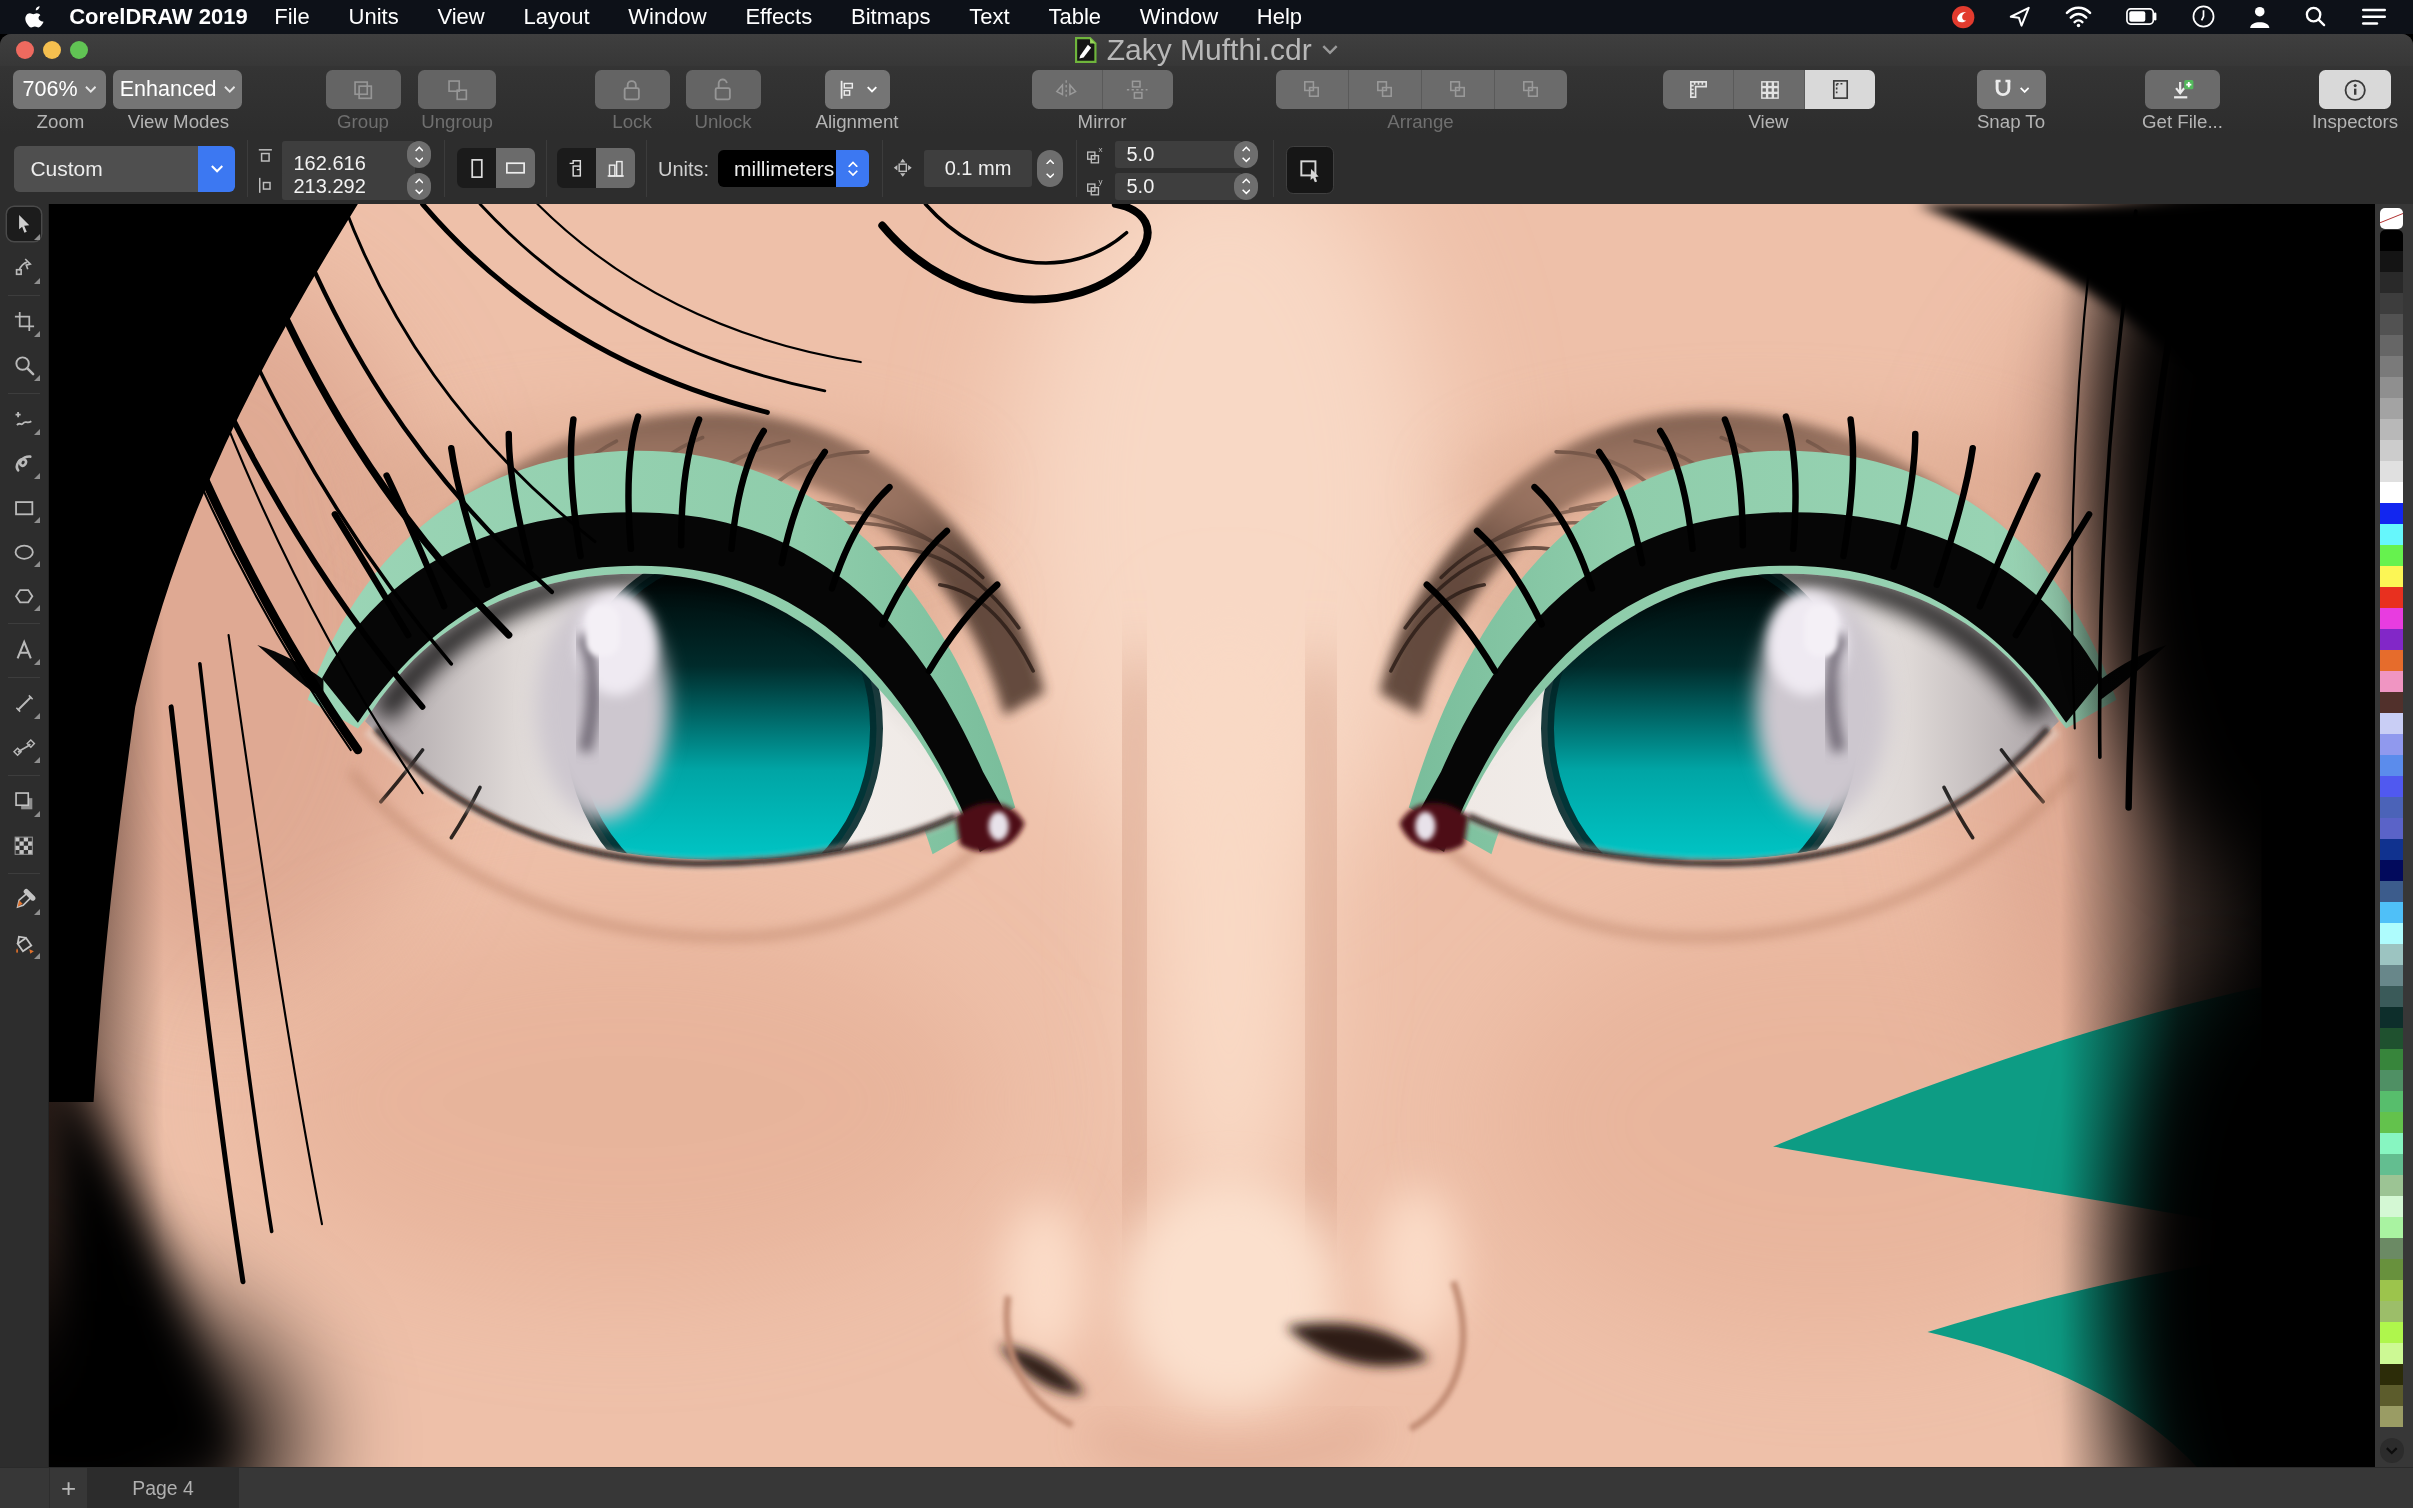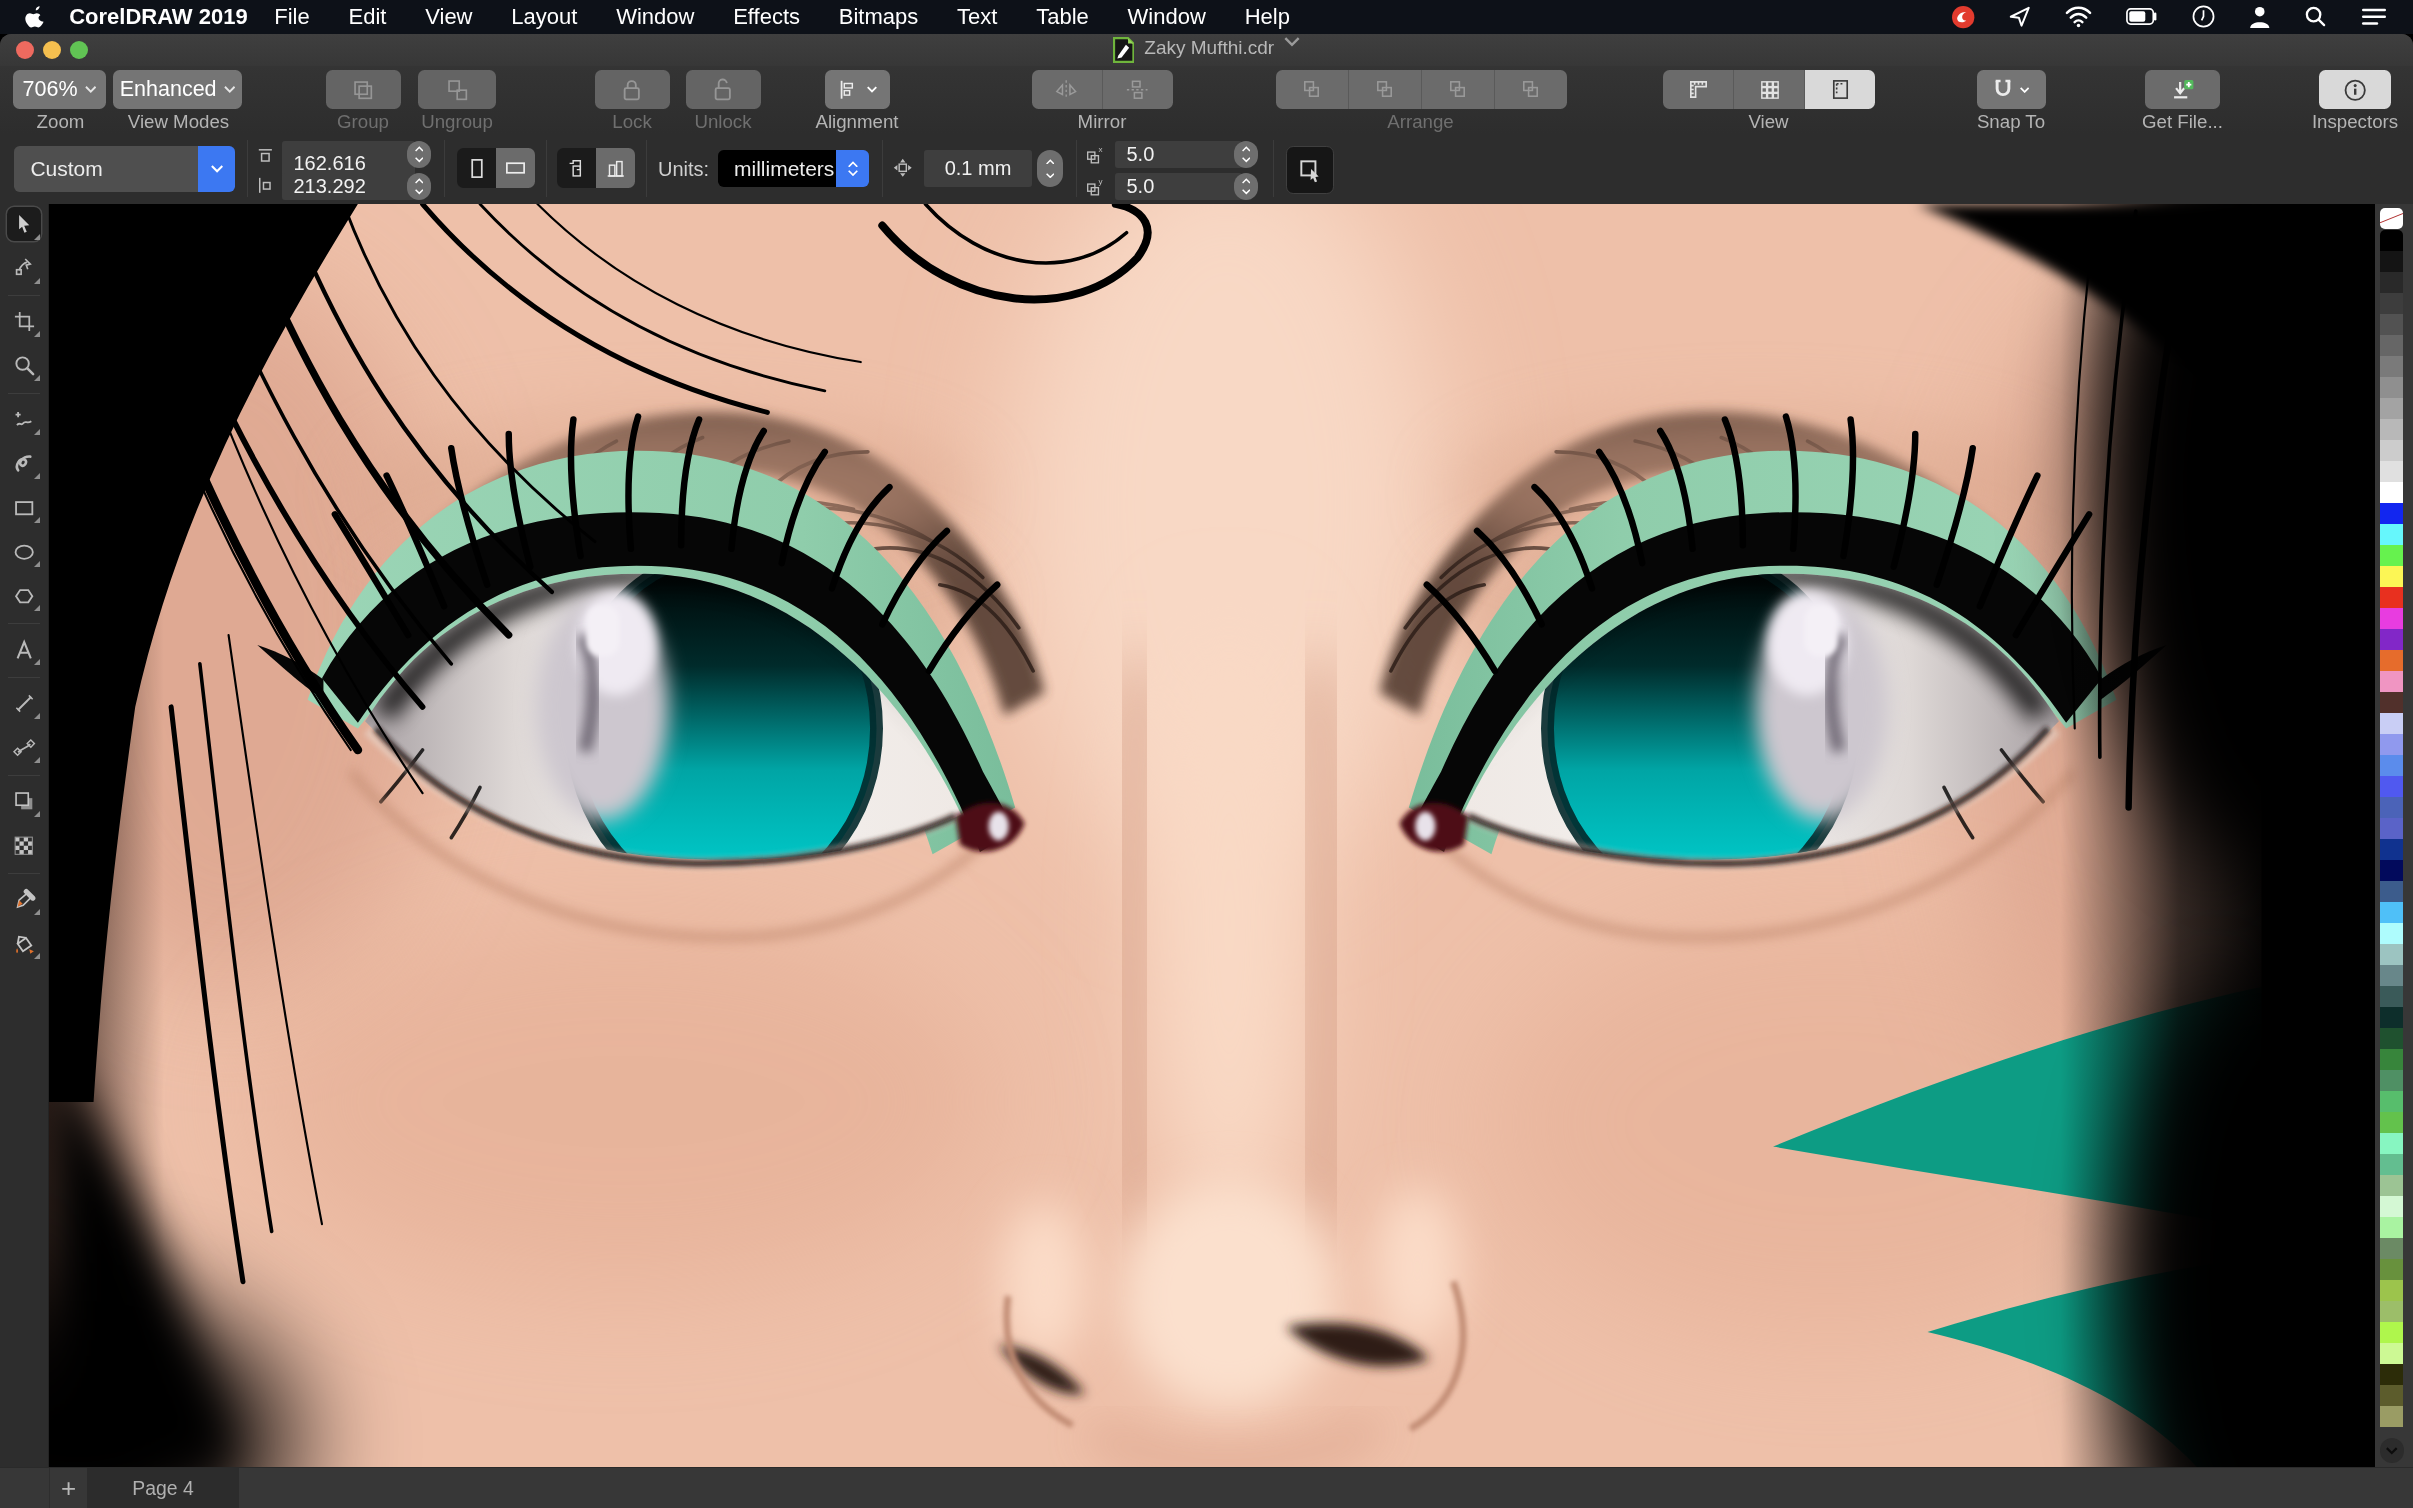--- a/index.html
+++ b/index.html
@@ -9,21 +9,21 @@
   #menubar{position:absolute;left:0;top:0;width:2413px;height:34px;background:#0d1118;display:flex;align-items:center;color:#fff;}
   #menubar .apple{margin-left:21.5px;width:29px;display:flex;justify-content:center;}
   #appname{font-weight:bold;font-size:22px;margin-left:18.7px;}
   #menu-items{display:flex;margin-left:7.2px;}
   #menu-items span{font-size:22px;padding:0 19.4px;cursor:default;}
   #status-icons{margin-left:auto;display:flex;align-items:center;gap:34px;margin-right:26px;}
   
   #window{position:absolute;left:0;top:34px;width:2413px;height:1474px;background:#2e2e2e;border-radius:11.5px 11.5px 0 0;}
   #titlebar{position:absolute;left:0;top:0;width:2413px;height:32px;background:linear-gradient(#3f3f3f,#373737);border-radius:11.5px 11.5px 0 0;display:flex;align-items:center;justify-content:center;}
   .tl{position:absolute;top:7.2px;width:18px;height:18px;border-radius:50%;}
-  #title-center{display:flex;align-items:flex-start;gap:10px;color:#b8b8b8;font-size:19px;}
+  #title-center{display:flex;align-items:center;gap:10px;color:#b8b8b8;font-size:30px;}
   
   #toolbar{position:absolute;left:0;top:32px;width:2413px;height:68px;background:linear-gradient(#343434,#2d2d2d);border-bottom:0.7px solid #222;}
   .tgroup{position:absolute;top:0;height:68px;text-align:center;}
   .tlabel{position:absolute;left:0;right:0;top:45px;font-size:18.7px;color:#b4b4b4;}
   .tlabel.dim{color:#6f6f6f;}
   .tbtn{position:absolute;top:4.3px;height:39px;background:#757575;border-radius:6.5px;display:flex;align-items:center;justify-content:center;gap:7.2px;color:#fff;font-size:21.5px;}
   .tbtn.disabled{background:#646464;}
   .tbtn.disabled svg{opacity:.5;}
   .tbtn.lit{background:#d9d9d9;}
   .segwrap{position:absolute;top:4.3px;height:39px;display:flex;border-radius:6.5px;overflow:hidden;}
@@ -72,21 +72,21 @@
 
 <div id="menubar">
   <span class="apple">
     <svg width="21.5" height="24.4" viewBox="0 0 24 28">
         <path fill="#fff" d="M16.4 1.4c0 1.1-.5 2.3-1.2 3.1-.8.9-2.1 1.6-3.2 1.5-.1-1.1.4-2.3 1.2-3 .8-.9 2.2-1.6 3.2-1.6zM21 19.1c-.6 1.3-.9 1.9-1.6 3-1 1.6-2.5 3.6-4.3 3.6-1.6 0-2-1-4.1-1-2.2 0-2.6 1-4.2 1-1.8 0-3.1-1.8-4.2-3.4C-.3 18.8-.6 14.5.9 12.2 2 10.5 3.7 9.6 5.3 9.6c1.6 0 2.6 1 4 1 1.3 0 2.1-1 4-1 1.4 0 2.9.8 4 2.1-3.5 1.9-2.9 6.9 3.7 7.4z"></path>
       </svg>
   </span>
   <span id="appname">CorelDRAW 2019</span>
   <nav id="menu-items">
       <span>File</span>
-      <span>Edit</span>
+      <span>Units</span>
       <span>View</span>
       <span>Layout</span>
       <span>Window</span>
       <span>Effects</span>
       <span>Bitmaps</span>
       <span>Text</span>
       <span>Table</span>
       <span>Window</span>
       <span>Help</span>
     </nav>

